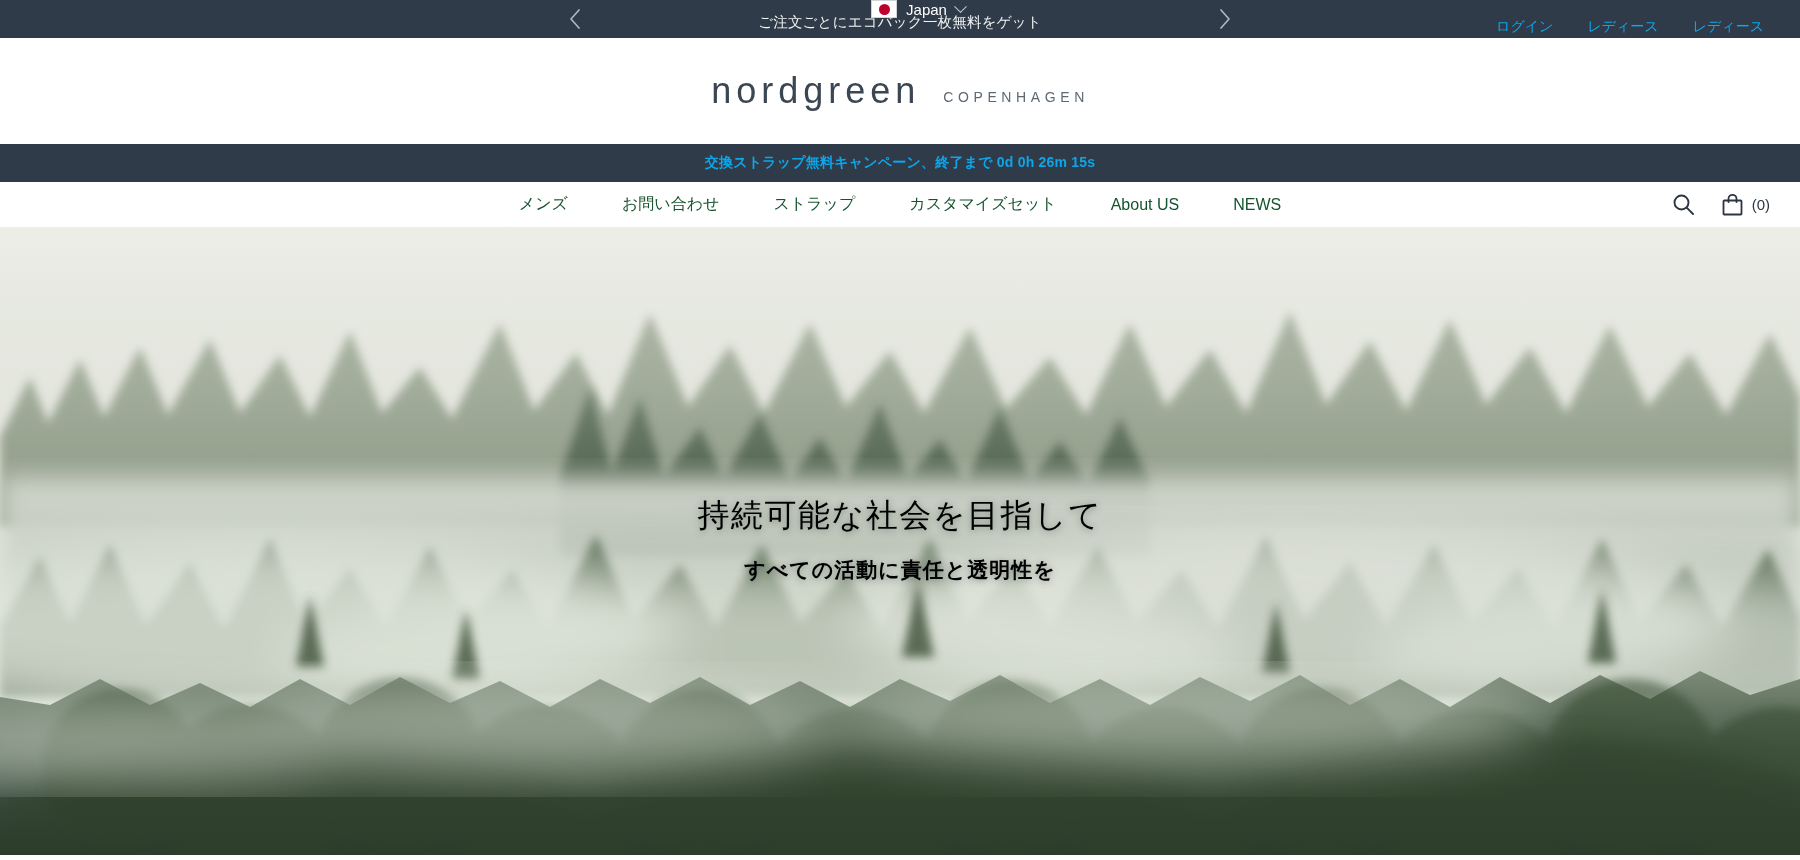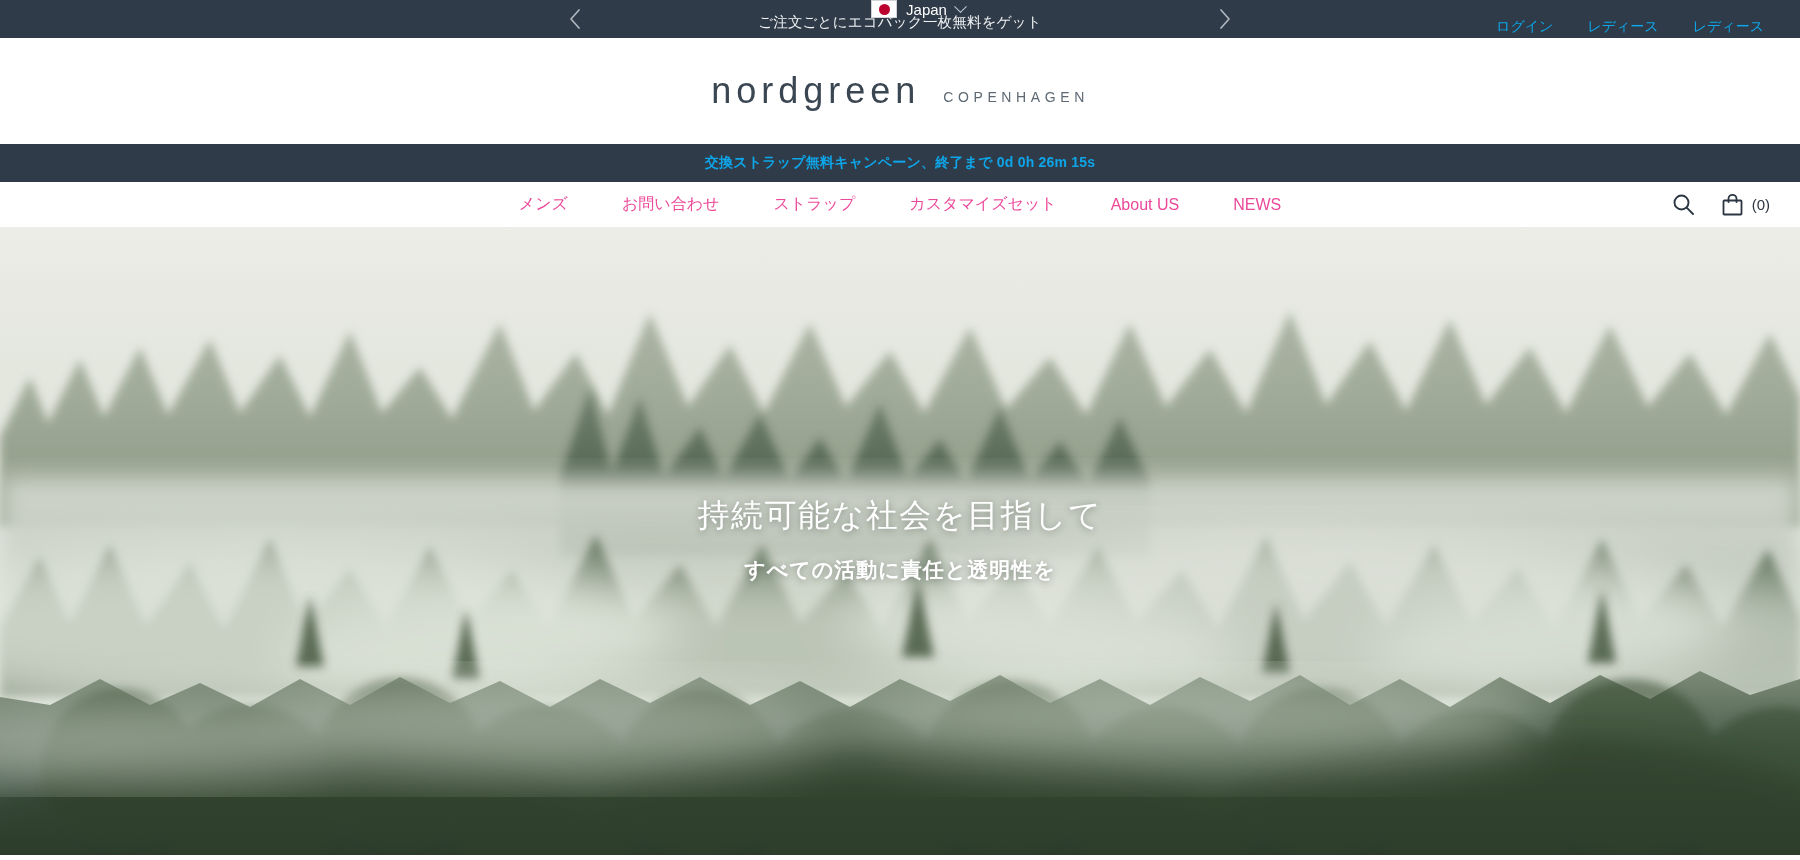--- a/index.html
+++ b/index.html
@@ -117,21 +117,21 @@
   .navbar{
     position:relative;
     height:45px;
     background:#ffffff;
     display:flex; align-items:center; justify-content:center;
   }
   .navlinks{
     display:flex; align-items:center; gap:54px;
   }
   .navlinks a{
-    color:#ec4899;
+    color:#14532d;
     text-decoration:none;
     font-size:16px;
     cursor:pointer;
     white-space:nowrap;
   }
   .nav-actions{
     position:absolute; right:30px; top:0; bottom:0;
     display:flex; align-items:center; gap:24px;
   }
   .icon-btn{ cursor:pointer; display:flex; align-items:center; color:#2b3642; }
@@ -147,21 +147,21 @@
   }
   .hero svg.scene{
     position:absolute; inset:0;
     width:100%; height:100%;
     display:block;
   }
   .hero-copy{
     position:absolute; left:0; right:0;
     top:268px;
     text-align:center;
-    color:#ffffff;
+    color:#000000;
     text-shadow:0 1px 7px rgba(40,50,45,.45);
   }
   .hero-title{
     font-size:32px;
     font-weight:400;
     letter-spacing:1.5px;
     line-height:1.3;
   }
   .hero-sub{
     margin-top:19px;

